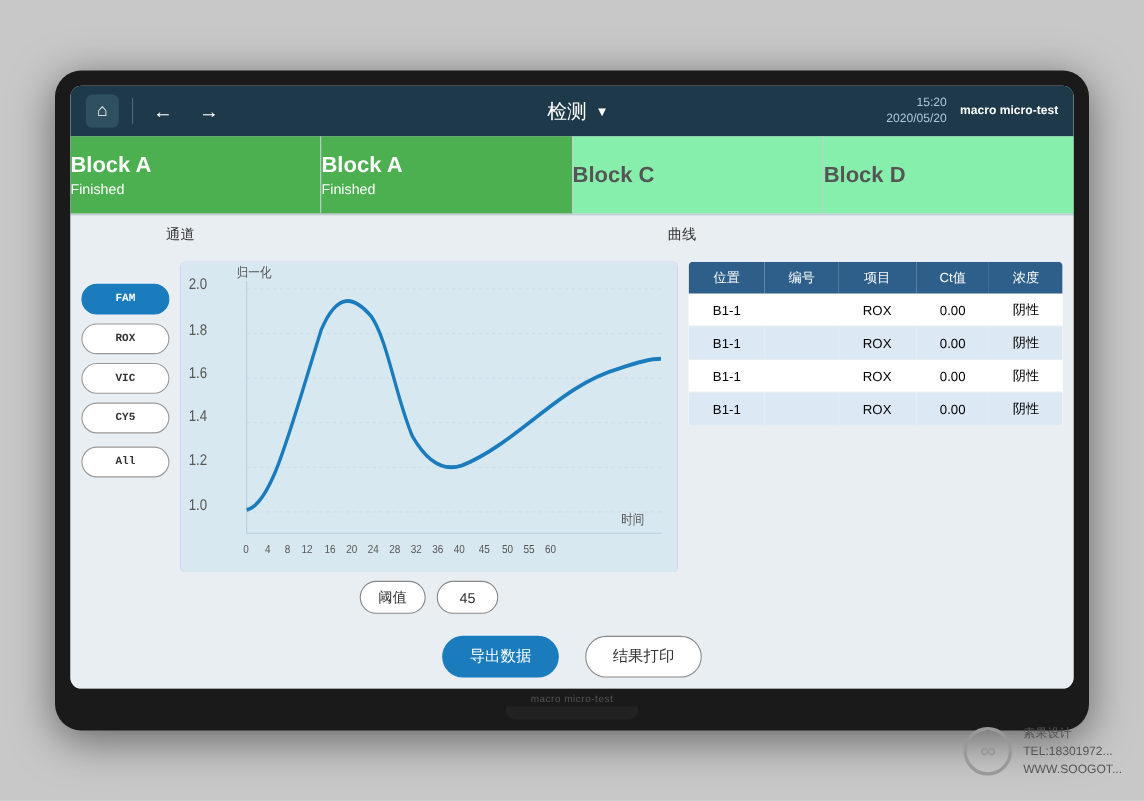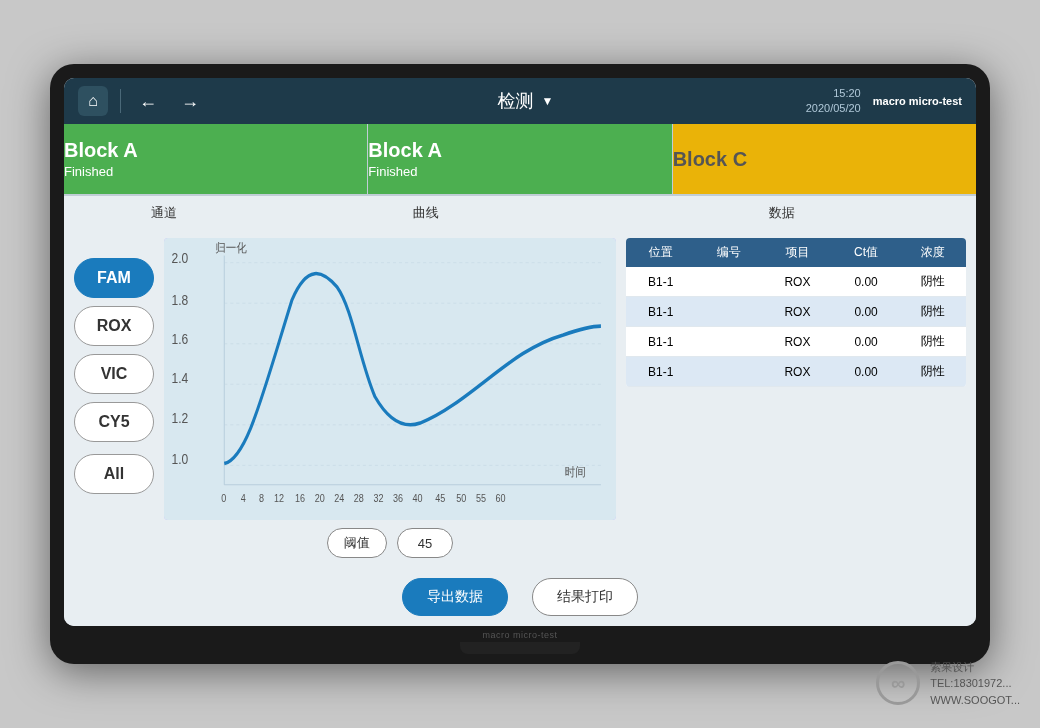--- a/index.html
+++ b/index.html
@@ -118,21 +118,21 @@
       align-items: flex-start;
       justify-content: center;
       cursor: pointer;
       border-right: 1px solid #c0cdd6;
     }
     .block-tab:last-child { border-right: none; }
     .block-tab.active-green {
       background: #4caf50;
     }
     .block-tab.inactive {
-      background: #eab308;
+      background: #86efac;
     }
     .block-tab-name {
       font-size: 20px;
       font-weight: 700;
       color: white;
     }
     .block-tab.inactive .block-tab-name {
       color: #555;
     }
     .block-tab-status {
@@ -181,31 +181,32 @@
 
     
     .channel-panel {
       width: 80px;
       display: flex;
       flex-direction: column;
       gap: 8px;
       padding-top: 20px;
     }
     .channel-btn {
-      height: 40px;
+      height: 28px;
       border-radius: 20px;
       border: 1.5px solid #999;
       background: white;
       display: flex;
       align-items: center;
       justify-content: center;
-      font-size: 16px;
+      font-size: 10px;
       font-weight: 600;
       color: #333;
       cursor: pointer;
+      font-family: Liberation Mono, monospace;
     }
     .channel-btn.active {
       background: #1a7bbd;
       color: white;
       border-color: #1a7bbd;
     }
     .channel-btn.all {
       margin-top: 4px;
     }
 
@@ -393,26 +394,28 @@
         <span class="block-tab-name">Block A</span>
         <span class="block-tab-status">Finished</span>
       </div>
       <div class="block-tab active-green">
         <span class="block-tab-name">Block A</span>
         <span class="block-tab-status">Finished</span>
       </div>
       <div class="block-tab inactive">
         <span class="block-tab-name" style="color:#555;">Block C</span>
       </div>
+      <div class="block-tab inactive">
+        <span class="block-tab-name" style="color:#555;">Block D</span>
+      </div>
     </div>
 
     <div class="section-labels">
       <div class="section-label-left">通道</div>
       <div class="section-label-mid">曲线</div>
-      <div class="section-label-right">数据</div>
     </div>
 
     <div class="main-content">
 
       <div class="channel-panel">
         <div class="channel-btn active">FAM</div>
         <div class="channel-btn">ROX</div>
         <div class="channel-btn">VIC</div>
         <div class="channel-btn">CY5</div>
         <div class="channel-btn all">All</div>

